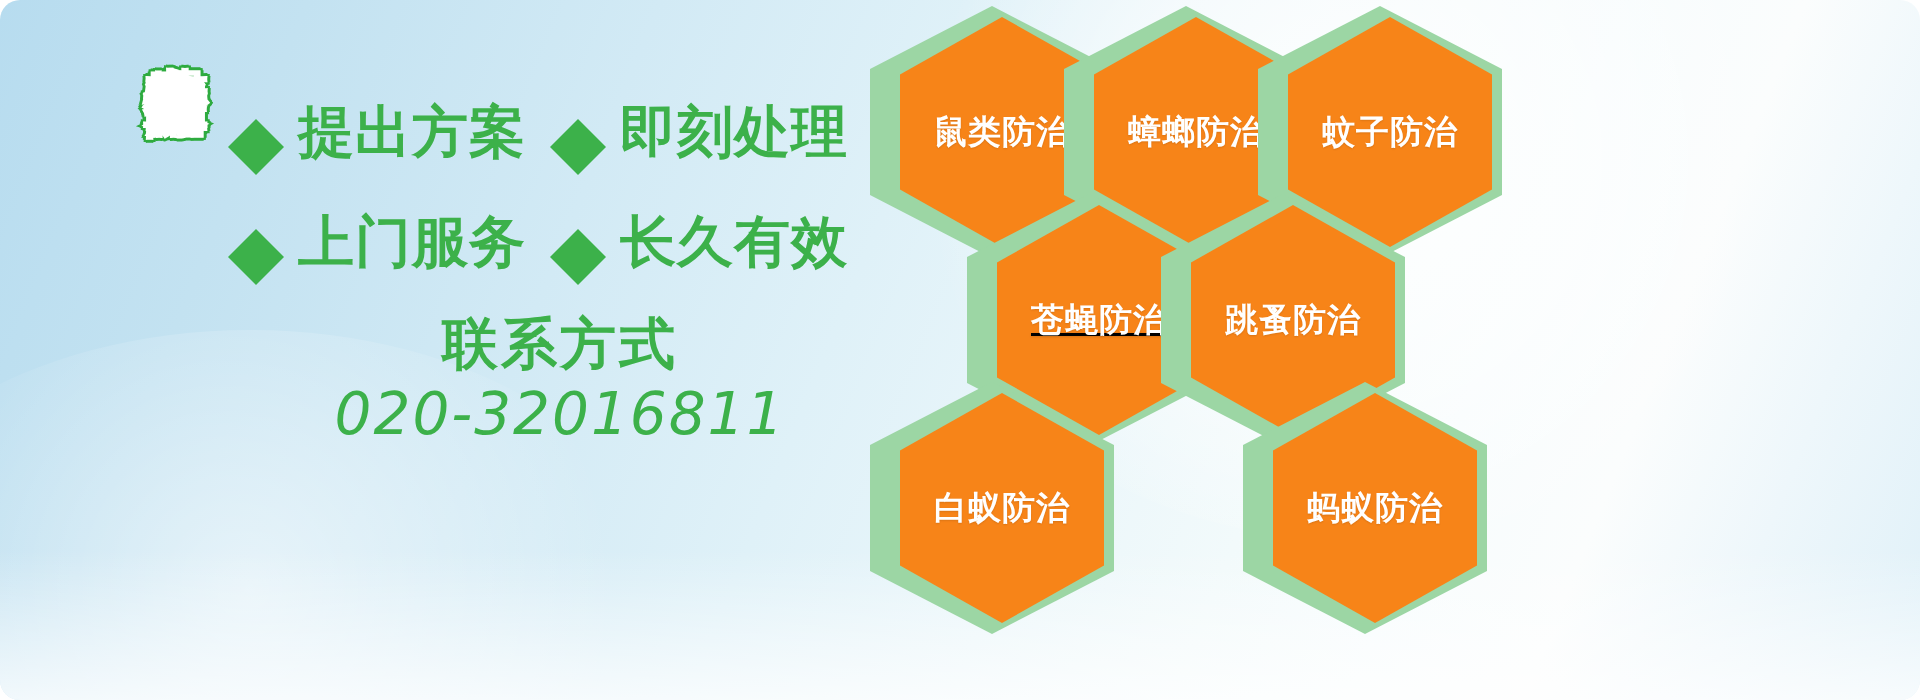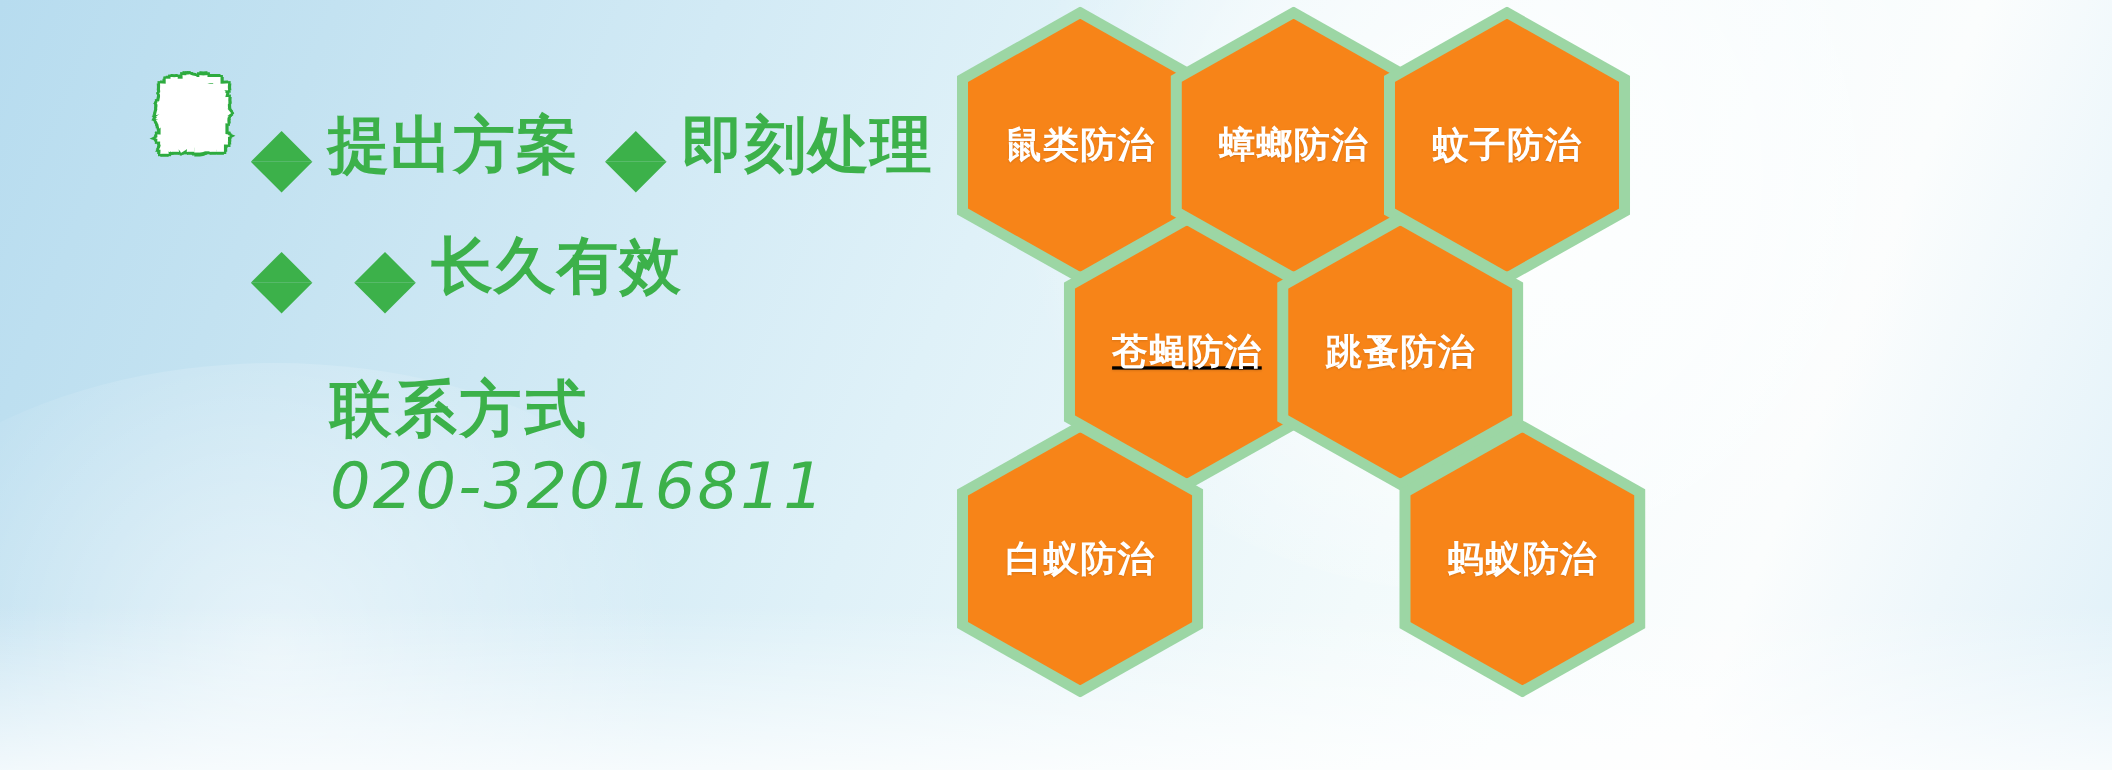--- a/index.html
+++ b/index.html
@@ -20,20 +20,21 @@
                 #b7dcef 0%,
                 #c3e2f1 14%,
                 #d2eaf5 30%,
                 #dff1f8 44%,
                 #eaf6fa 56%,
                 #f2fafb 66%,
                 #f7fcfd 74%,
                 #fbfdfd 82%,
                 #eef7fb 90%,
                 #dff0f8 100%);
+    border-radius: 20px;
   }
 
   
   .bg-glow {
     position: absolute;
     left: 900px;
     top: -220px;
     width: 900px;
     height: 760px;
     border-radius: 50%;
@@ -130,22 +131,21 @@
     letter-spacing: 1px;
     white-space: nowrap;
   }
 
   
   .contact {
     position: absolute;
     left: 300px;
     top: 312px;
     width: 520px;
-    text-align: left;
-    margin-top: 28px;
+    text-align: center;
   }
   .contact-title {
     font-size: 56px;
     font-weight: 700;
     color: #3cb14a;
     letter-spacing: 3px;
     line-height: 1.15;
   }
   .contact-phone {
     font-size: 58px;
@@ -168,20 +168,21 @@
   .hex {
     position: absolute;
     width: 224px;
     height: 252px;
     display: flex;
     align-items: center;
     justify-content: center;
     -webkit-clip-path: polygon(50% 0%, 100% 25%, 100% 75%, 50% 100%, 0% 75%, 0% 25%);
     clip-path: polygon(50% 0%, 100% 25%, 100% 75%, 50% 100%, 0% 75%, 0% 25%);
     background: #9cd6a4;
+    padding-left: 20px;
   }
   .hex-inner {
     width: 204px;
     height: 230px;
     display: flex;
     align-items: center;
     justify-content: center;
     -webkit-clip-path: polygon(50% 0%, 100% 25%, 100% 75%, 50% 100%, 0% 75%, 0% 25%);
     clip-path: polygon(50% 0%, 100% 25%, 100% 75%, 50% 100%, 0% 75%, 0% 25%);
     background: #f78418;
@@ -215,20 +216,21 @@
       </div>
       <div class="feature-item">
         <span class="diamond"></span>
         <span class="feature-label">即刻处理</span>
       </div>
     </div>
 
     <div class="feature-row">
       <div class="feature-item">
         <span class="diamond"></span>
+        <span class="feature-label">上门服务</span>
       </div>
       <div class="feature-item">
         <span class="diamond"></span>
         <span class="feature-label">长久有效</span>
       </div>
     </div>
 
   </div>
 
   <div class="contact">
@@ -268,21 +270,21 @@
       </div>
     </div>
 
     <div class="hex" style="left:10px;  top:382px;">
       <div class="hex-inner">
         <span class="hex-label">白蚁防治</span>
       </div>
     </div>
 
 
-    <div class="hex" style="left:412px; top:382px;justify-content:center;">
+    <div class="hex" style="left:383px; top:382px;justify-content:center;">
       <div class="hex-inner">
         <span class="hex-label">蚂蚁防治</span>
       </div>
     </div>
 
   </div>
 
 </div>
 
 </body></html>

